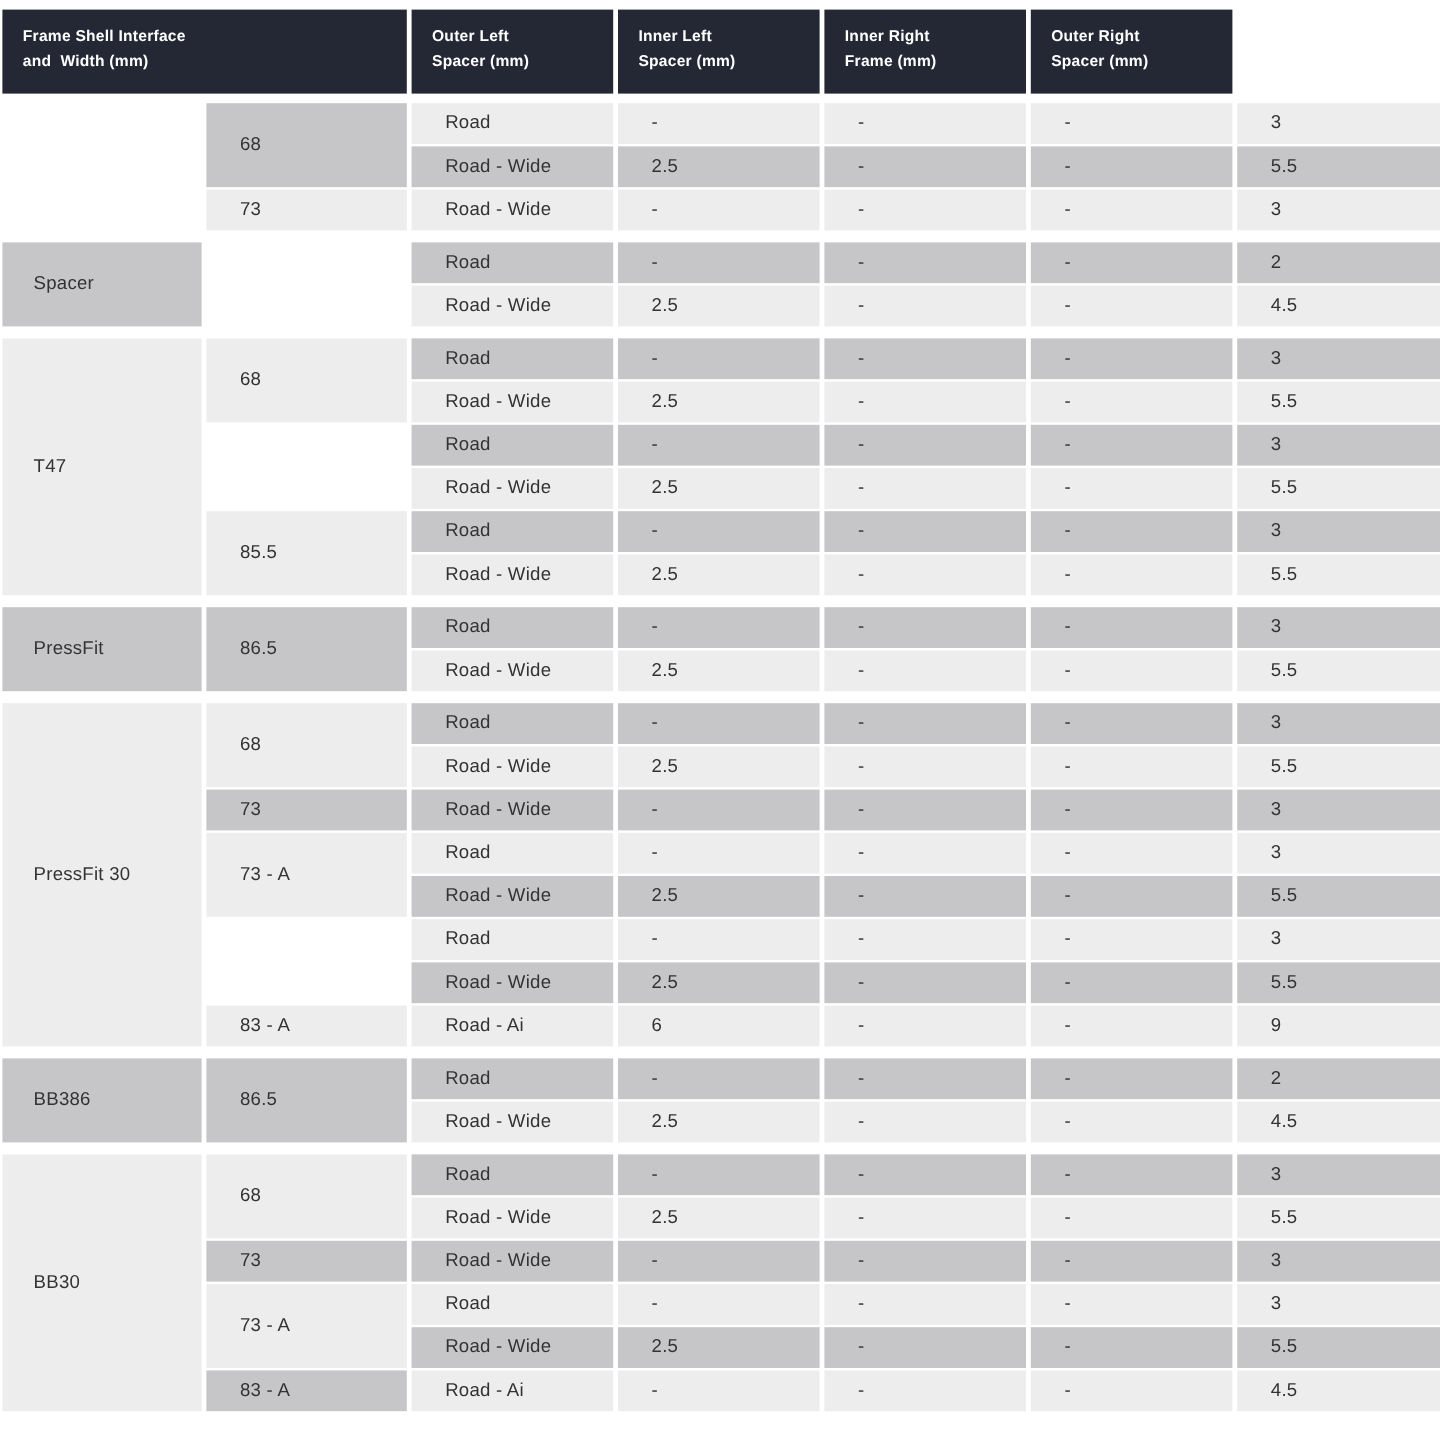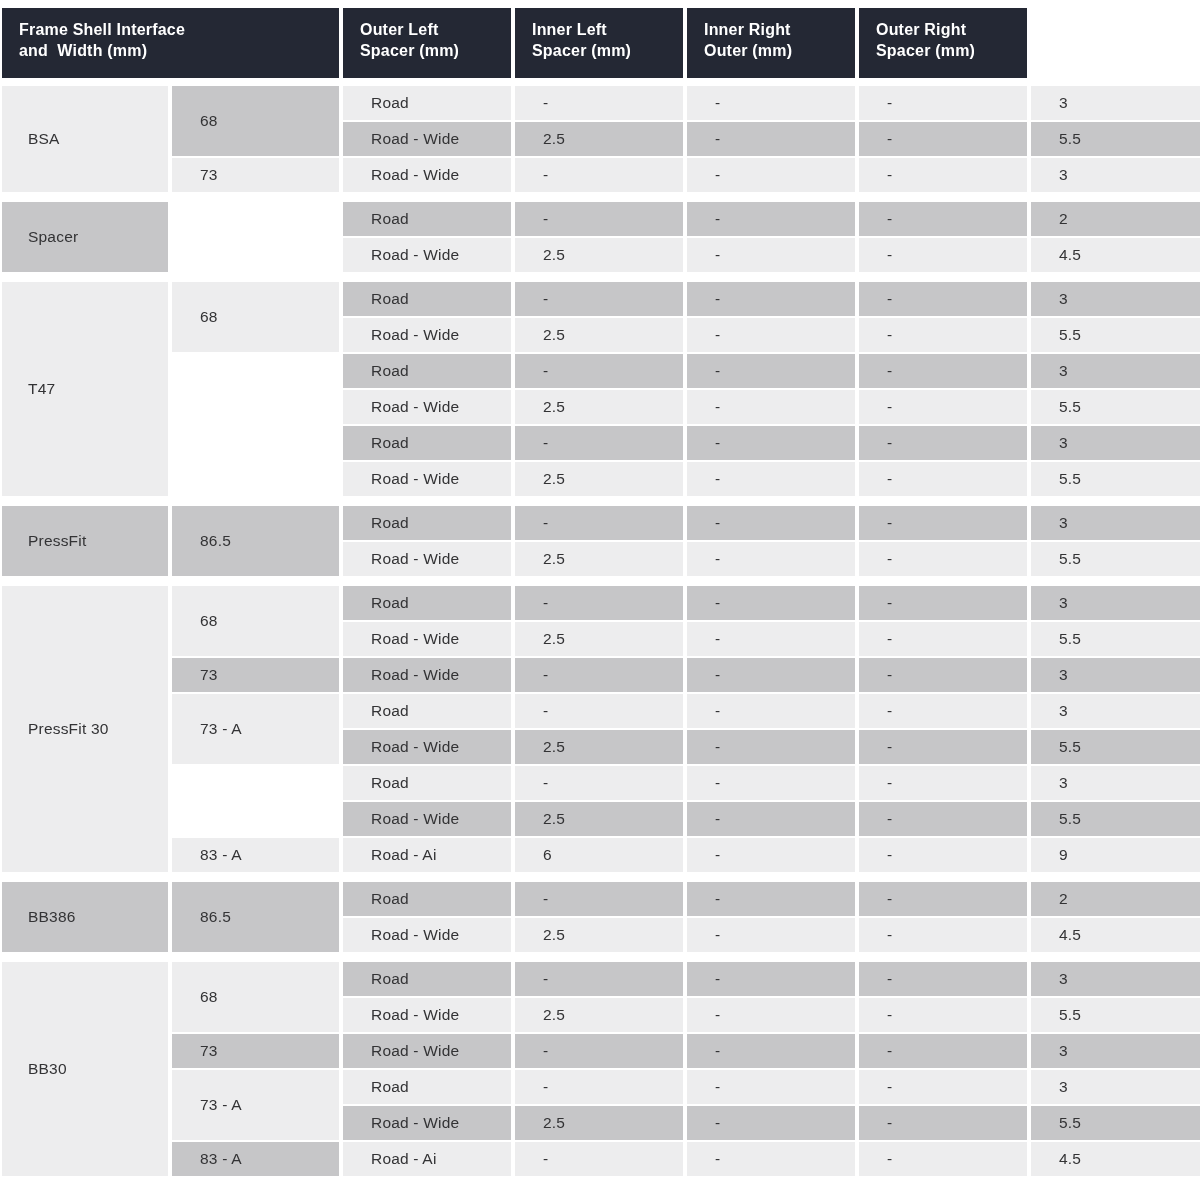--- a/index.html
+++ b/index.html
@@ -17,21 +17,21 @@
   }
   .header-row {
     display: grid;
     grid-template-columns: 337px 168px 168px 168px 168px 170px;
     column-gap: 4px;
     margin-bottom: 8px;
   }
   .hcell {
     background: var(--header-bg, #242834);
     color: var(--header-text, #ffffff);
-    font-size: 16px;
+    font-size: 13px;
     font-weight: bold;
     line-height: 21px;
     height: 70px;
     box-sizing: border-box;
     padding: 11px 10px 0 17px;
     white-space: pre-wrap;
     letter-spacing: 0.2px;
   }
   .group {
     display: grid;
@@ -60,27 +60,26 @@
 
 <div class="page">
   <div class="header-row">
     <div class="hcell">Frame Shell Interface
 and  Width (mm)</div>
     <div class="hcell">Outer Left
 Spacer (mm)</div>
     <div class="hcell">Inner Left
 Spacer (mm)</div>
     <div class="hcell">Inner Right
-Outer (mm)</div>
+Frame (mm)</div>
     <div class="hcell">Outer Right
 Spacer (mm)</div>
   </div>
   <div id="groups">
       <div class="group" style="grid-template-rows: repeat(3, 34px);">
-        <div class="cell light iface" style="grid-area: 1 / 1 / span 3;">BSA</div>
         <div class="cell dark" style="grid-area: 1 / 2 / span 2;">68</div>
         <div class="cell light" style="grid-area: 1 / 3;">Road</div>
         <div class="cell light" style="grid-area: 1 / 4;">-</div>
         <div class="cell light" style="grid-area: 1 / 5;">-</div>
         <div class="cell light" style="grid-area: 1 / 6;">-</div>
         <div class="cell light" style="grid-area: 1 / 7;">3</div>
         <div class="cell dark" style="grid-area: 2 / 3;">Road - Wide</div>
         <div class="cell dark" style="grid-area: 2 / 4;">2.5</div>
         <div class="cell dark" style="grid-area: 2 / 5;">-</div>
         <div class="cell dark" style="grid-area: 2 / 6;">-</div>
@@ -121,20 +120,21 @@
         <div class="cell dark" style="grid-area: 3 / 3;">Road</div>
         <div class="cell dark" style="grid-area: 3 / 4;">-</div>
         <div class="cell dark" style="grid-area: 3 / 5;">-</div>
         <div class="cell dark" style="grid-area: 3 / 6;">-</div>
         <div class="cell dark" style="grid-area: 3 / 7;">3</div>
         <div class="cell light" style="grid-area: 4 / 3;">Road - Wide</div>
         <div class="cell light" style="grid-area: 4 / 4;">2.5</div>
         <div class="cell light" style="grid-area: 4 / 5;">-</div>
         <div class="cell light" style="grid-area: 4 / 6;">-</div>
         <div class="cell light" style="grid-area: 4 / 7;">5.5</div>
+        <div class="cell light" style="grid-area: 5 / 2 / span 2;">85.5</div>
         <div class="cell dark" style="grid-area: 5 / 3;">Road</div>
         <div class="cell dark" style="grid-area: 5 / 4;">-</div>
         <div class="cell dark" style="grid-area: 5 / 5;">-</div>
         <div class="cell dark" style="grid-area: 5 / 6;">-</div>
         <div class="cell dark" style="grid-area: 5 / 7;">3</div>
         <div class="cell light" style="grid-area: 6 / 3;">Road - Wide</div>
         <div class="cell light" style="grid-area: 6 / 4;">2.5</div>
         <div class="cell light" style="grid-area: 6 / 5;">-</div>
         <div class="cell light" style="grid-area: 6 / 6;">-</div>
         <div class="cell light" style="grid-area: 6 / 7;">5.5</div>

